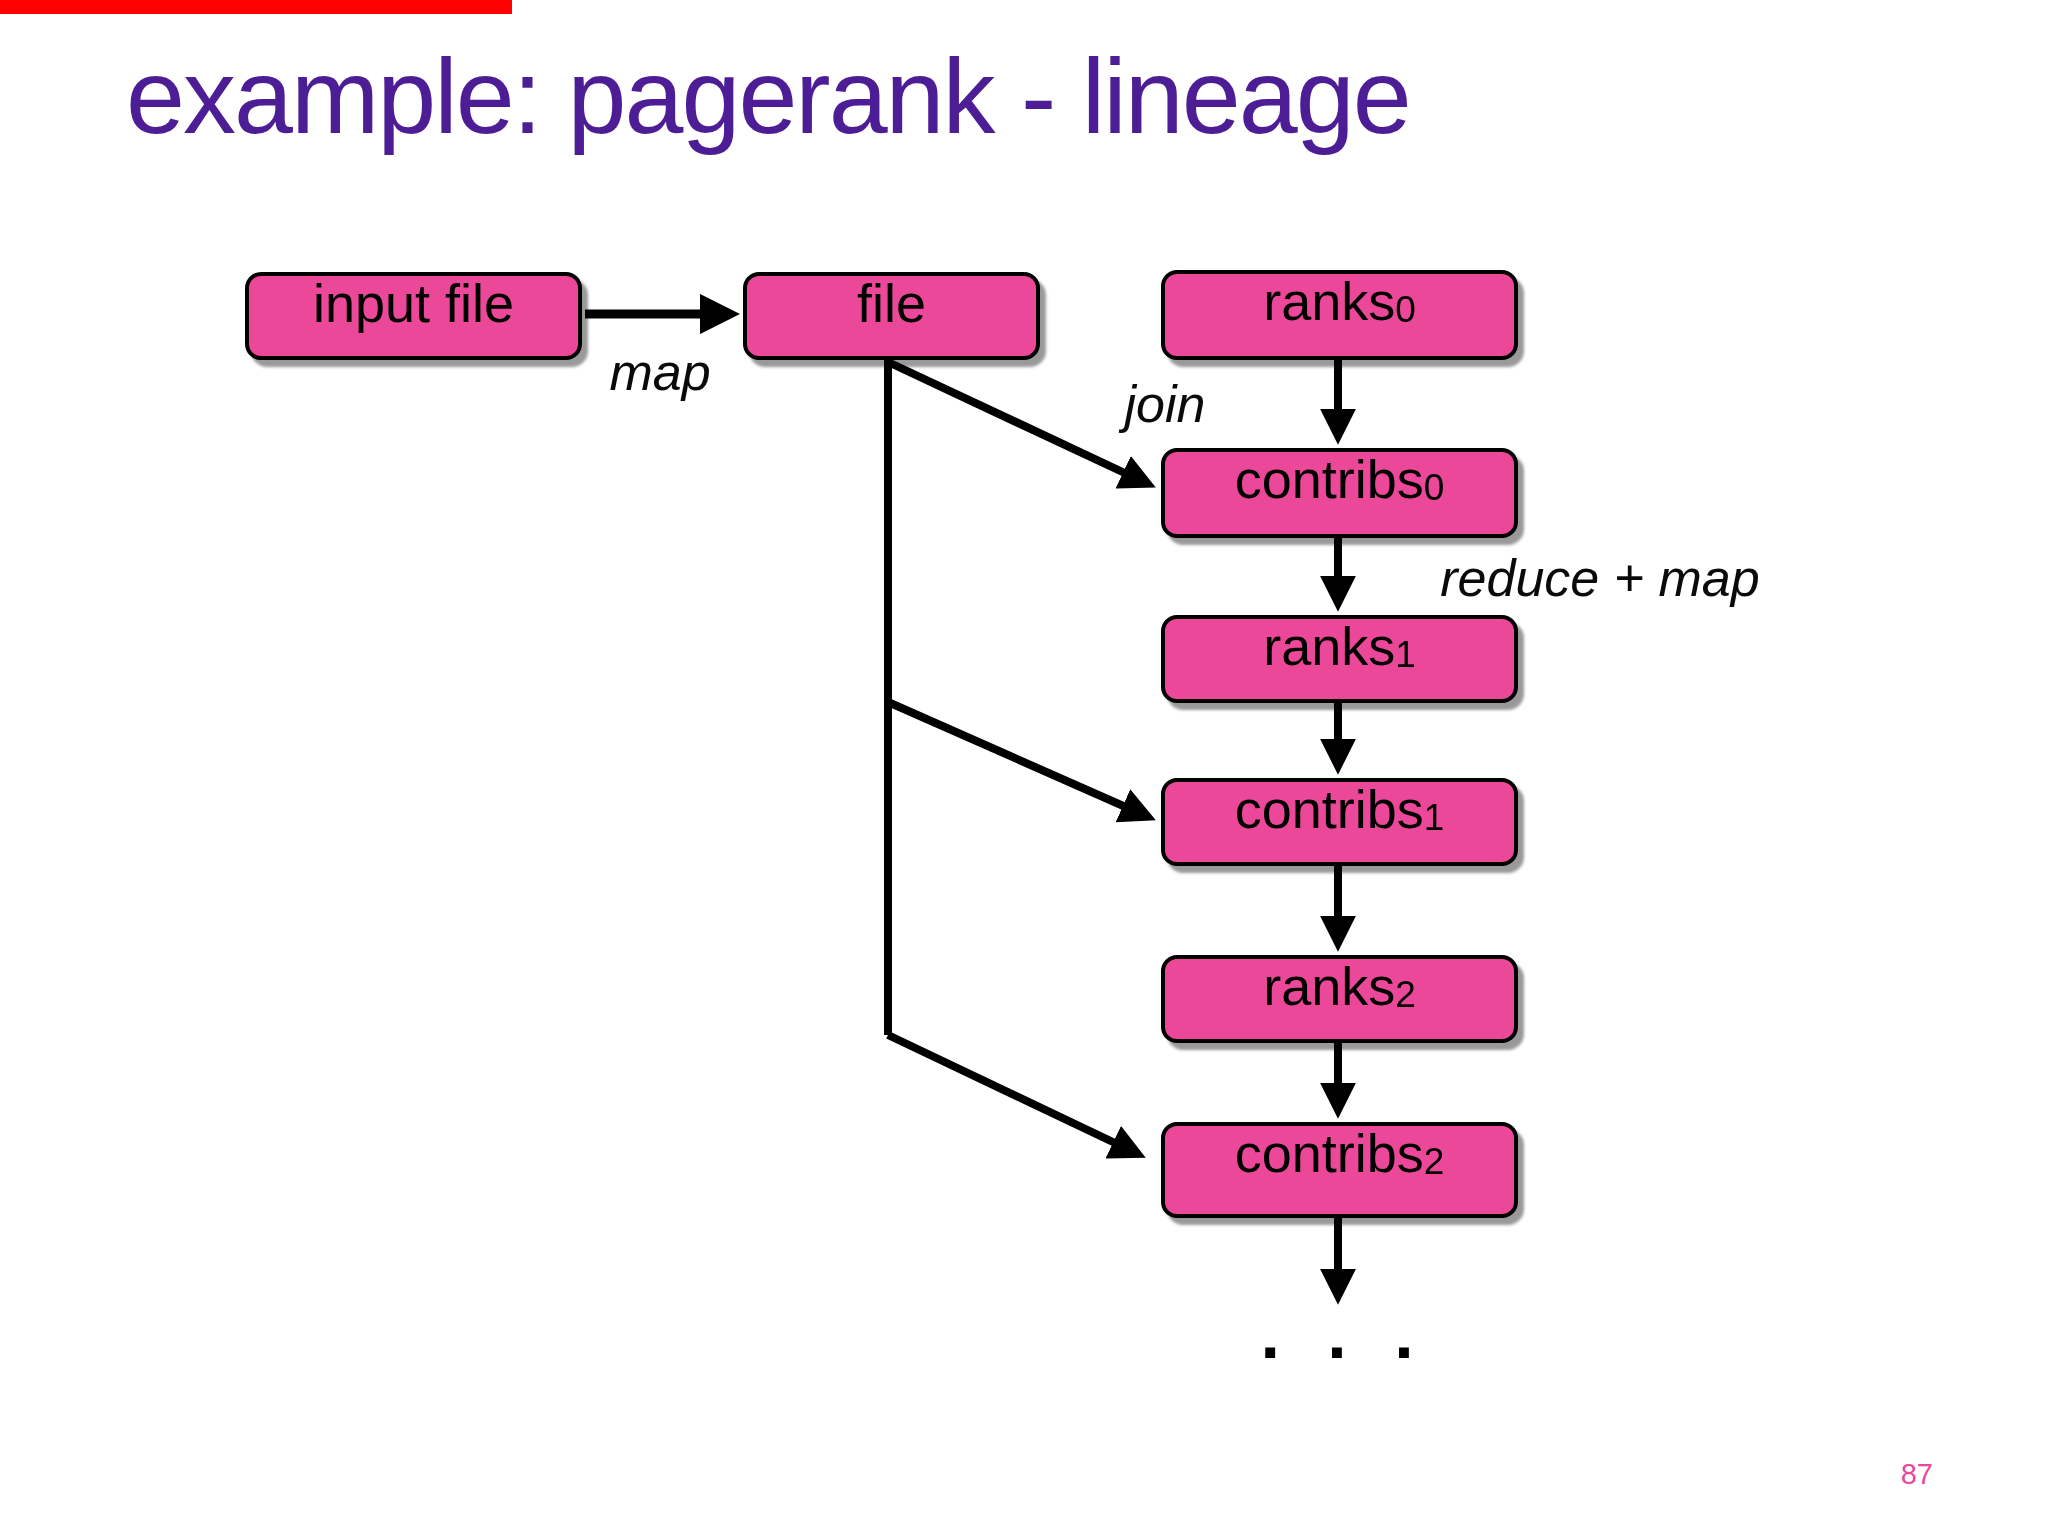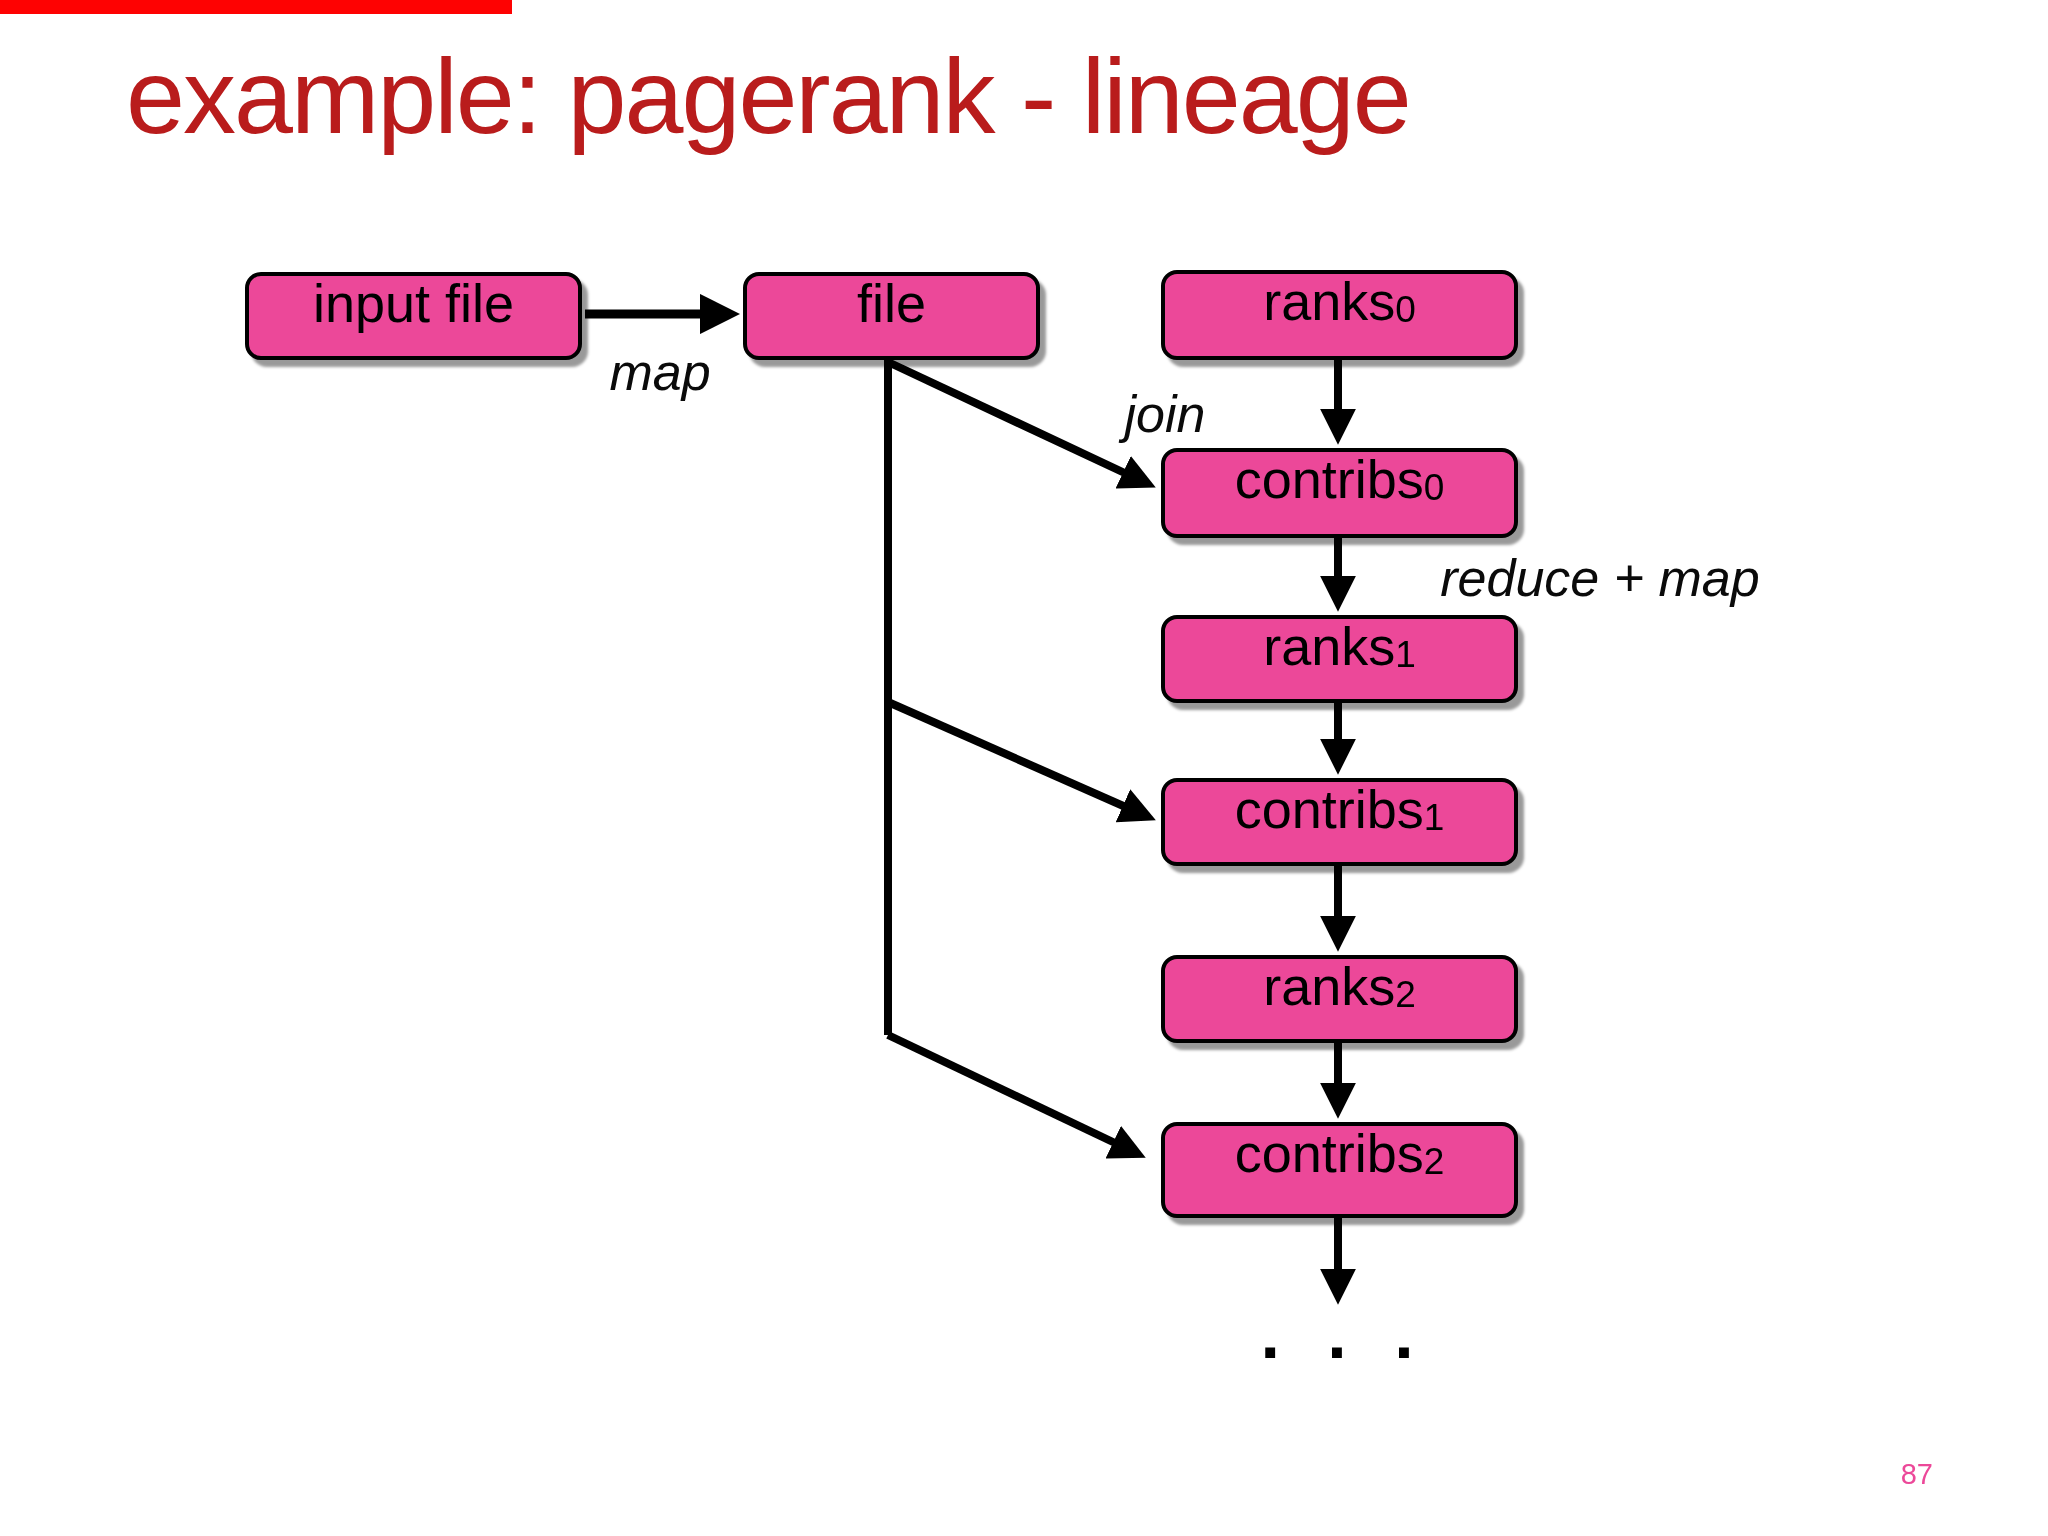--- a/index.html
+++ b/index.html
@@ -24,21 +24,21 @@
     background: #fe0202;
   }
   .title {
     position: absolute;
     left: 126px;
     top: 36px;
     margin: 0;
     font-size: 106px;
     font-weight: 400;
     letter-spacing: -2px;
-    color: #b91c1c;
+    color: #4c1d95;
     white-space: nowrap;
   }
   svg.edges {
     position: absolute;
     left: 0;
     top: 0;
   }
   .node {
     position: absolute;
     background: #ec4899;
@@ -158,20 +158,20 @@
     <span class="base">ranks</span>
       <span class="sub">2</span>
   </div>
 
   <div class="node" style="left:1161px; top:1122px; width:357px; height:96px;">
     <span class="base">contribs</span>
       <span class="sub">2</span>
   </div>
 
   <div class="edge-label" style="left:575px; top:342px; width:170px;">map</div>
-  <div class="edge-label" style="left:1080px; top:374px; width:170px;margin-top:10px;">join</div>
+  <div class="edge-label" style="left:1080px; top:374px; width:170px;">join</div>
   <div class="edge-label" style="left:1390px; top:548px; width:420px;">reduce + map</div>
 
   <div class="dots">. . .</div>
 
   <div class="footer-page">87</div>
 
 </div>
 
 </body></html>

